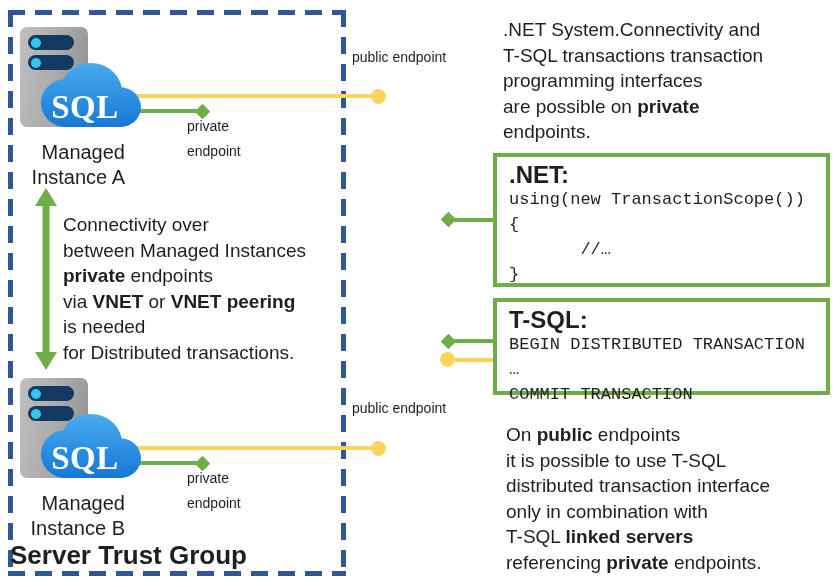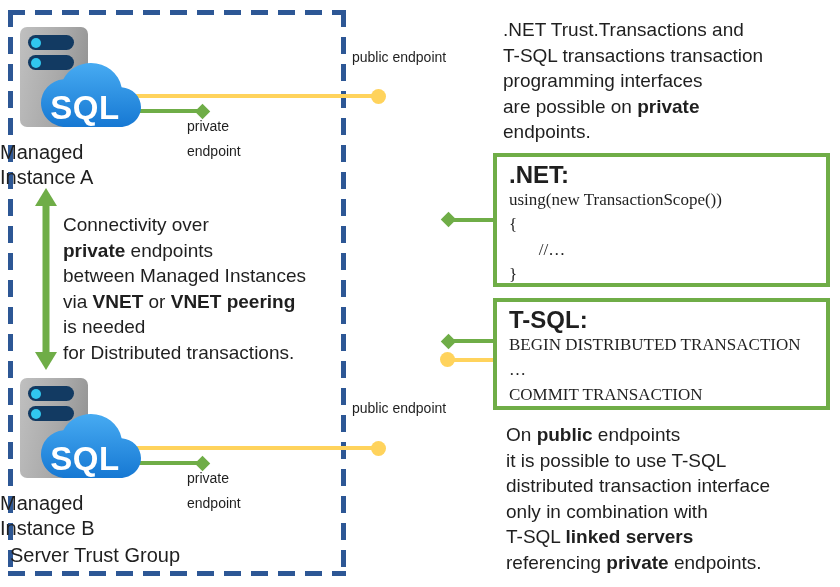--- a/index.html
+++ b/index.html
@@ -11,40 +11,40 @@
   .dash-h{position:absolute;height:5px;
     background:repeating-linear-gradient(90deg,var(--trust-blue) 0 17px,transparent 17px 27px);}
   .dash-v{position:absolute;width:5px;
     background:repeating-linear-gradient(180deg,var(--trust-blue) 0 17px,transparent 17px 27px);}
   
   .server{position:absolute;width:68px;height:100px;border-radius:7px;
     background:linear-gradient(100deg,#c0c0c0 0%,#a9a9a9 55%,#8d8d8d 100%);}
   .slot{position:absolute;left:8px;width:46px;height:15px;border-radius:8px;background:#123a62;}
   .slot .led{position:absolute;left:3px;top:2.5px;width:10px;height:10px;border-radius:50%;background:#31c7ef;}
   
-  .cloud{position:absolute;width:100px;height:80px;}
+  .cloud{position:absolute;width:100px;height:80px;font-family:Liberation Serif, serif;}
   .cloud svg{position:absolute;left:0;top:0;width:100%;height:100%;}
   .sql-label{position:absolute;left:0;right:12px;top:36px;text-align:center;
     color:#fff;font-weight:bold;font-size:33px;letter-spacing:0.5px;line-height:1;}
   
-  .inst-name{position:absolute;left:0;width:125px;text-align:left;font-size:20px;line-height:25px;}
+  .inst-name{position:absolute;left:0;width:125px;text-align:right;font-size:20px;line-height:25px;}
   .note{position:absolute;font-size:19px;line-height:25.5px;}
-  .trust-label{position:absolute;left:10px;top:540px;font-size:20px;line-height:30px;}
+  .trust-label{position:absolute;left:10px;top:540px;font-size:26px;line-height:30px;font-weight:bold;}
   .ep-label{position:absolute;width:96px;font-size:14px;line-height:25px;}
   
   .hline{position:absolute;height:4px;}
   .yellow{background:var(--yellow);}
   .green{background:var(--green);}
   .dot{position:absolute;width:15px;height:15px;border-radius:50%;background:var(--yellow);}
   .diamond{position:absolute;width:11px;height:11px;background:var(--green);transform:rotate(45deg);}
   
   .code-box{position:absolute;left:493px;width:337px;background:#fff;
     border:4px solid var(--green);box-sizing:border-box;padding:5px 12px 0 12px;}
   .code-title{font-size:24px;font-weight:bold;line-height:25px;}
-  .code-lines{font-family:Liberation Serif, serif;font-size:17px;line-height:25px;white-space:pre;}
+  .code-lines{font-family:Liberation Mono, monospace;font-size:17px;line-height:25px;white-space:pre;}
   .varrow{position:absolute;}
 </style>
 </head>
 <body>
 
 <div id="canvas">
 
   <div class="dash-h" style="left:8px;top:10px;width:338px;"></div>
   <div class="dash-h" style="left:8px;top:571px;width:338px;"></div>
   <div class="dash-v" style="left:8px;top:10px;height:566px;"></div>
@@ -90,22 +90,22 @@
     </div>
 
   <svg class="varrow" style="left:33px;top:188px;" width="26" height="182">
     <rect x="9.5" y="14" width="7" height="154" fill="#6fad47"></rect>
     <polygon points="13,0 2,18 24,18" fill="#6fad47"></polygon>
     <polygon points="13,182 2,164 24,164" fill="#6fad47"></polygon>
   </svg>
 
   <div class="note" style="left:63px;top:212px;width:290px;">
       <div><span>Connectivity over</span></div>
+      <div><span>between Managed Instances</span></div>
       <div><b>private</b><span> endpoints</span></div>
-      <div><span>between Managed Instances</span></div>
       <div><span>via </span><b>VNET</b><span> or </span><b>VNET peering</b></div>
       <div><span>is needed</span></div>
       <div><span>for Distributed transactions.</span></div>
     </div>
 
   <div class="server" style="left:20px;top:378px;">
     <div class="slot" style="top:8px;">
         <div class="led"></div>
       </div>
     <div class="slot" style="top:28px;">
@@ -125,39 +125,39 @@
     <div class="sql-label">SQL</div>
   </div>
   <div class="inst-name" style="top:491px;">
       <div>Managed</div>
       <div>Instance B</div>
     </div>
 
   <div class="trust-label">Server Trust Group</div>
 
   <div class="note" style="left:503px;top:17px;width:330px;">
-      <div><span>.NET Trust.Transactions and</span></div>
+      <div><span>.NET System.Connectivity and</span></div>
       <div><span>T-SQL transactions transaction</span></div>
       <div><span>programming interfaces</span></div>
       <div><span>are possible on </span><b>private</b></div>
       <div><span>endpoints.</span></div>
     </div>
 
   <div class="diamond" style="left:443px;top:214px;"></div>
   <div class="hline green" style="left:451px;top:218px;width:42px;"></div>
   <div class="code-box" style="top:153px;height:134px;">
     <div class="code-title">.NET:</div>
     <div class="code-lines"><div>using(new TransactionScope())</div><div>{</div><div>       //…</div><div>}</div></div>
   </div>
 
   <div class="diamond" style="left:443px;top:335.5px;"></div>
   <div class="hline green" style="left:451px;top:339px;width:42px;"></div>
   <div class="dot" style="left:440px;top:352px;"></div>
   <div class="hline yellow" style="left:451px;top:357.5px;width:42px;"></div>
-  <div class="code-box" style="top:298px;height:112px;">
+  <div class="code-box" style="top:298px;height:97px;">
     <div class="code-title">T-SQL:</div>
     <div class="code-lines"><div>BEGIN DISTRIBUTED TRANSACTION</div><div>…</div><div>COMMIT TRANSACTION</div></div>
   </div>
 
   <div class="note" style="left:506px;top:422px;width:330px;">
       <div><span>On </span><b>public</b><span> endpoints</span></div>
       <div><span>it is possible to use T-SQL</span></div>
       <div><span>distributed transaction interface</span></div>
       <div><span>only in combination with</span></div>
       <div><span>T-SQL </span><b>linked servers</b></div>

